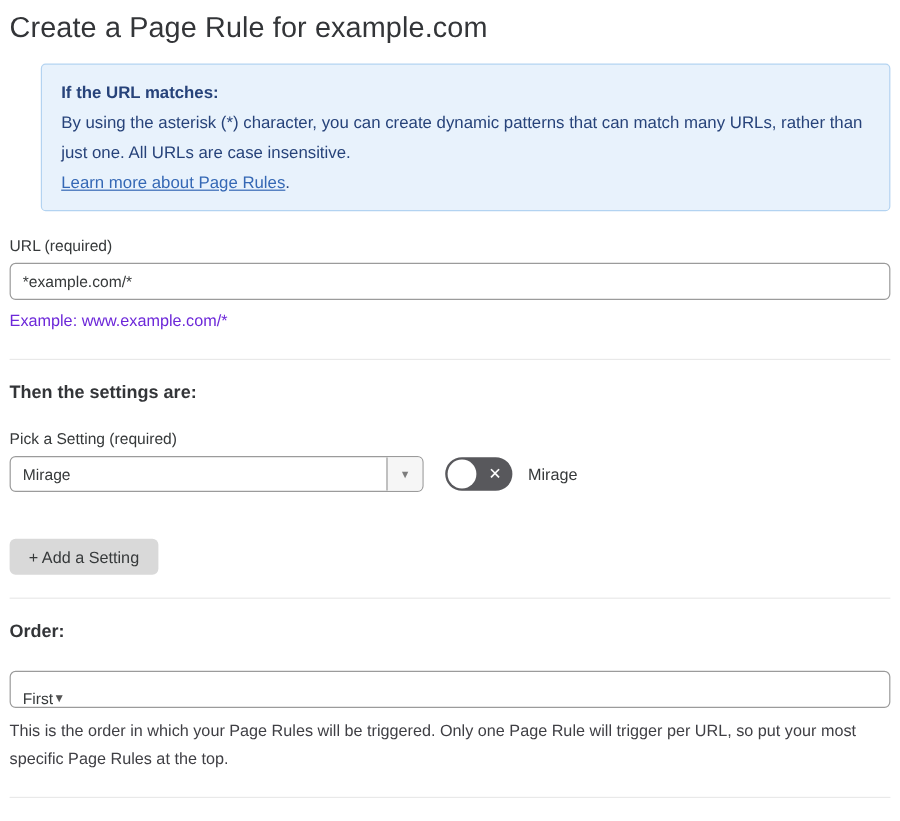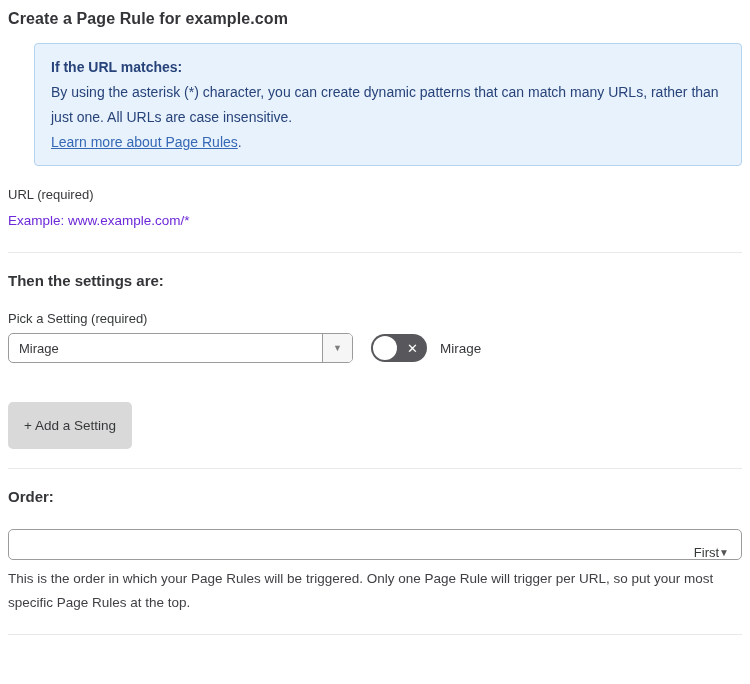--- a/index.html
+++ b/index.html
@@ -5,22 +5,22 @@
   * { box-sizing: border-box; }
   html, body { margin: 0; padding: 0; background: #ffffff; }
   body {
     width: 750px;
     font-family: "Liberation Sans", sans-serif;
     color: #36393a;
   }
   .page { padding: 8px; width: 750px; }
 
   h1.page-title {
-    font-size: 16px;
-    font-weight: 700;
+    font-size: 24px;
+    font-weight: 400;
     color: #333538;
     margin: 2px 0 15px 0;
     letter-spacing: 0.1px;
   }
 
   .info-box {
     background: #e8f2fc;
     border: 1px solid #b3d3f1;
     border-radius: 4px;
     padding: 11px 16px 10px 16px;
@@ -145,39 +145,39 @@
   .toggle-label {
     margin-left: 13px;
     font-size: 13.5px;
     color: #36393a;
   }
 
   button {
     font-family: "Liberation Sans", sans-serif;
     border: none;
     border-radius: 5px;
-    height: 47px;
+    height: 30px;
     font-size: 13.5px;
     cursor: pointer;
     padding: 0 16px;
   }
   .gray-btn {
     background: #d9d9d9;
     color: #36393a;
   }
 
   .select-full {
     width: 100%;
     height: 31px;
     border: 1px solid #9b9b9b;
     border-radius: 5px;
     background: #fff;
     display: flex;
     align-items: center;
-    justify-content: flex-end;
+    justify-content: flex-start;
     padding: 16px 12px 0 10px;
     cursor: pointer;
   }
   .select-full .select-value { font-size: 13px; color: #36393a; }
   .select-full .arrow { font-size: 10px; color: #555; }
 
   .order-helper {
     font-size: 13.5px;
     color: #3f3f44;
     line-height: 24px;
@@ -194,20 +194,21 @@
 
   <h1 class="page-title">Create a Page Rule for example.com</h1>
 
   <div class="info-box">
     <p class="info-heading">If the URL matches:</p>
     <p class="info-body">By using the asterisk (*) character, you can create dynamic patterns that can match many URLs, rather than just one. All URLs are case insensitive.</p>
     <p class="info-link-line"><a href="#">Learn more about Page Rules</a><span>.</span></p>
   </div>
 
   <label class="field-label">URL (required)</label>
+  <input class="text-input" type="text" value="*example.com/*" style="">
   <p class="helper-text">Example: www.example.com/*</p>
 
   <hr class="divider">
 
   <h2 class="section-heading">Then the settings are:</h2>
 
   <label class="field-label">Pick a Setting (required)</label>
   <div class="setting-row">
     <div class="select-small">
       <span class="select-value">Mirage</span>

